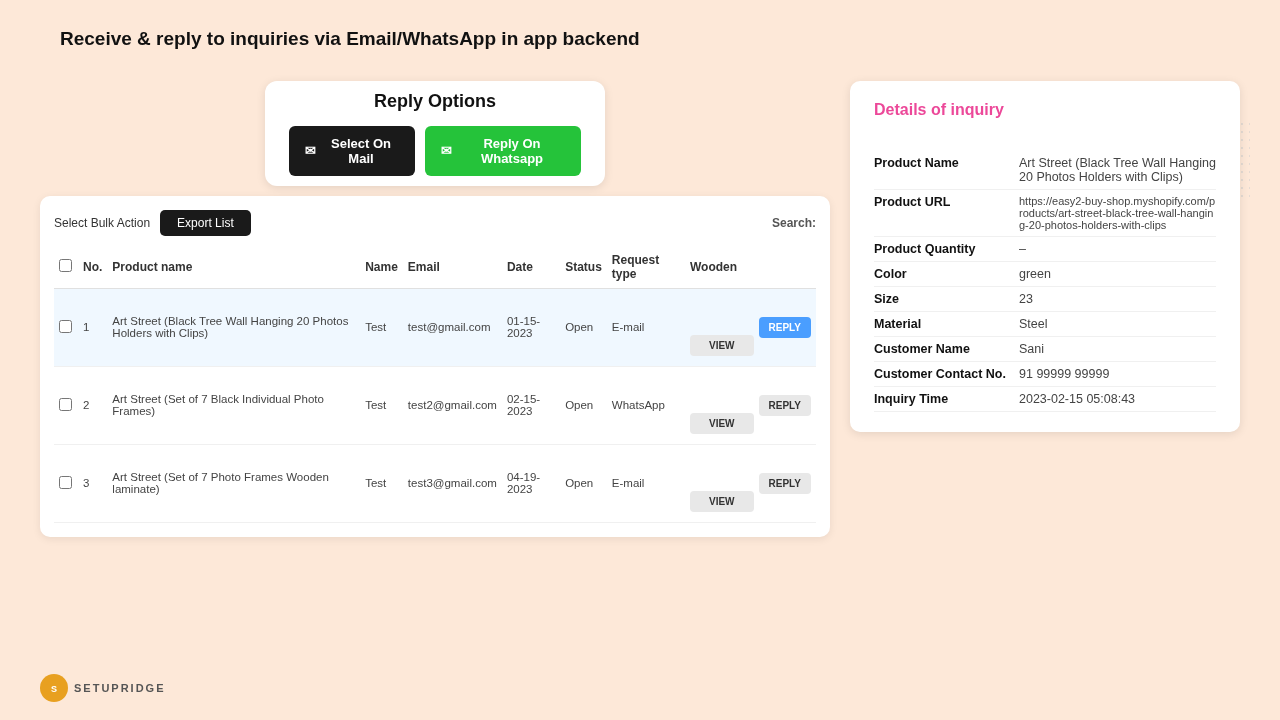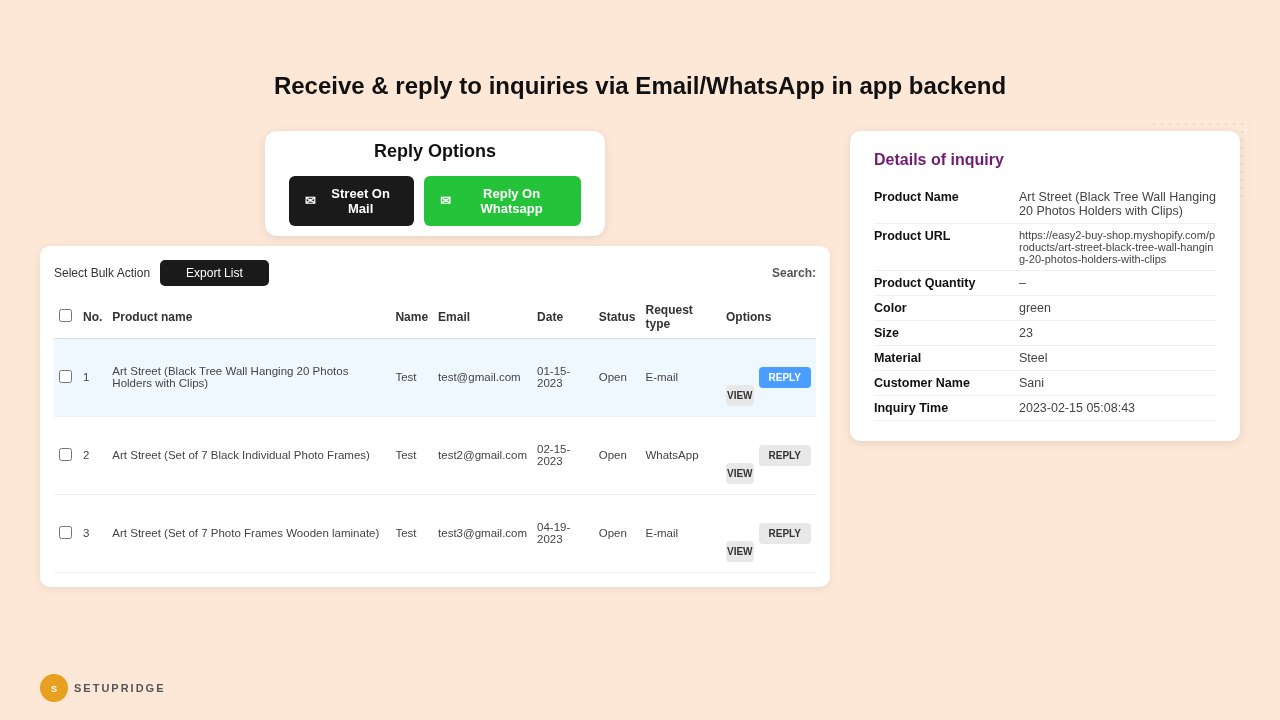--- a/index.html
+++ b/index.html
@@ -6,27 +6,25 @@
     body {
       width: 1280px;
       height: 720px;
       background: #fde8d8;
       font-family: Arial, sans-serif;
       overflow: hidden;
       position: relative;
     }
 
     .main-title {
-      text-align: center;
-      font-size: 24px;
+      font-size: 19px;
       font-weight: 900;
       padding: 28px 60px 10px;
       color: #111;
       line-height: 1.2;
-      margin-top: 44px;
     }
 
     .content-area {
       display: flex;
       gap: 20px;
       padding: 20px 40px;
       position: relative;
     }
 
     
@@ -118,21 +116,21 @@
     .select-bulk-label {
       font-size: 12px;
       color: #333;
     }
 
     .btn-export {
       background: #1a1a1a;
       color: white;
       border: none;
       border-radius: 5px;
-      padding: 6px 26px;
+      padding: 6px 17px;
       font-size: 12px;
       cursor: pointer;
     }
 
     .search-area {
       font-size: 12px;
       color: #555;
     }
 
     .search-area span {
@@ -166,21 +164,21 @@
       color: #444;
       vertical-align: middle;
     }
 
     .checkbox-col { width: 24px; }
 
     .btn-view {
       background: #e8e8e8;
       border: none;
       border-radius: 4px;
-      padding: 5px 1px;
+      padding: 5px 19px;
       font-size: 10px;
       font-weight: 600;
       cursor: pointer;
       color: #333;
       margin-top: 36px;
     }
 
     .btn-reply {
       background: #e8e8e8;
       border: none;
@@ -218,22 +216,22 @@
     .details-card {
       background: white;
       border-radius: 10px;
       padding: 20px 24px;
       box-shadow: 0 2px 10px rgba(0,0,0,0.1);
     }
 
     .details-title {
       font-size: 16px;
       font-weight: 700;
-      margin-bottom: 16px;
-      color: #701a75;
+      margin-bottom: 32px;
+      color: #ec4899;
     }
 
     .details-table {
       width: 100%;
       font-size: 12.5px;
     }
 
     .details-table tr td {
       padding: 5px 0;
       vertical-align: top;
@@ -305,21 +303,21 @@
 
 <div class="content-area">
 
   <div class="left-panel">
 
     <div class="reply-options-card">
       <div class="reply-options-title">Reply Options</div>
       <div class="reply-buttons">
         <button class="btn-mail">
           <span>✉</span>
-          <span>Street On Mail</span>
+          <span>Select On Mail</span>
         </button>
         <button class="btn-whatsapp">
           <span>✉</span>
           <span>Reply On Whatsapp</span>
         </button>
       </div>
     </div>
 
     <div class="table-card">
       <div class="table-toolbar">
@@ -336,21 +334,21 @@
         <thead>
           <tr>
             <th class="checkbox-col"><input type="checkbox" style=""></th>
             <th>No.</th>
             <th>Product name</th>
             <th>Name</th>
             <th>Email</th>
             <th>Date</th>
             <th>Status</th>
             <th>Request type</th>
-            <th>Options</th>
+            <th>Wooden</th>
           </tr>
         </thead>
         <tbody>
           <tr class="row-highlight">
             <td><input type="checkbox" style=""></td>
             <td>1</td>
             <td>Art Street (Black Tree Wall Hanging 20 Photos Holders with Clips)</td>
             <td>Test</td>
             <td>test@gmail.com</td>
             <td>01-15-2023</td>
@@ -428,20 +426,24 @@
           </tr>
           <tr>
             <td class="label-col">Material</td>
             <td class="value-col">Steel</td>
           </tr>
           <tr>
             <td class="label-col">Customer Name</td>
             <td class="value-col">Sani</td>
           </tr>
           <tr>
+            <td class="label-col">Customer Contact No.</td>
+            <td class="value-col">91 99999 99999</td>
+          </tr>
+          <tr>
             <td class="label-col">Inquiry Time</td>
             <td class="value-col">2023-02-15 05:08:43</td>
           </tr>
         </tbody>
       </table>
     </div>
   </div>
 
 </div>
 

